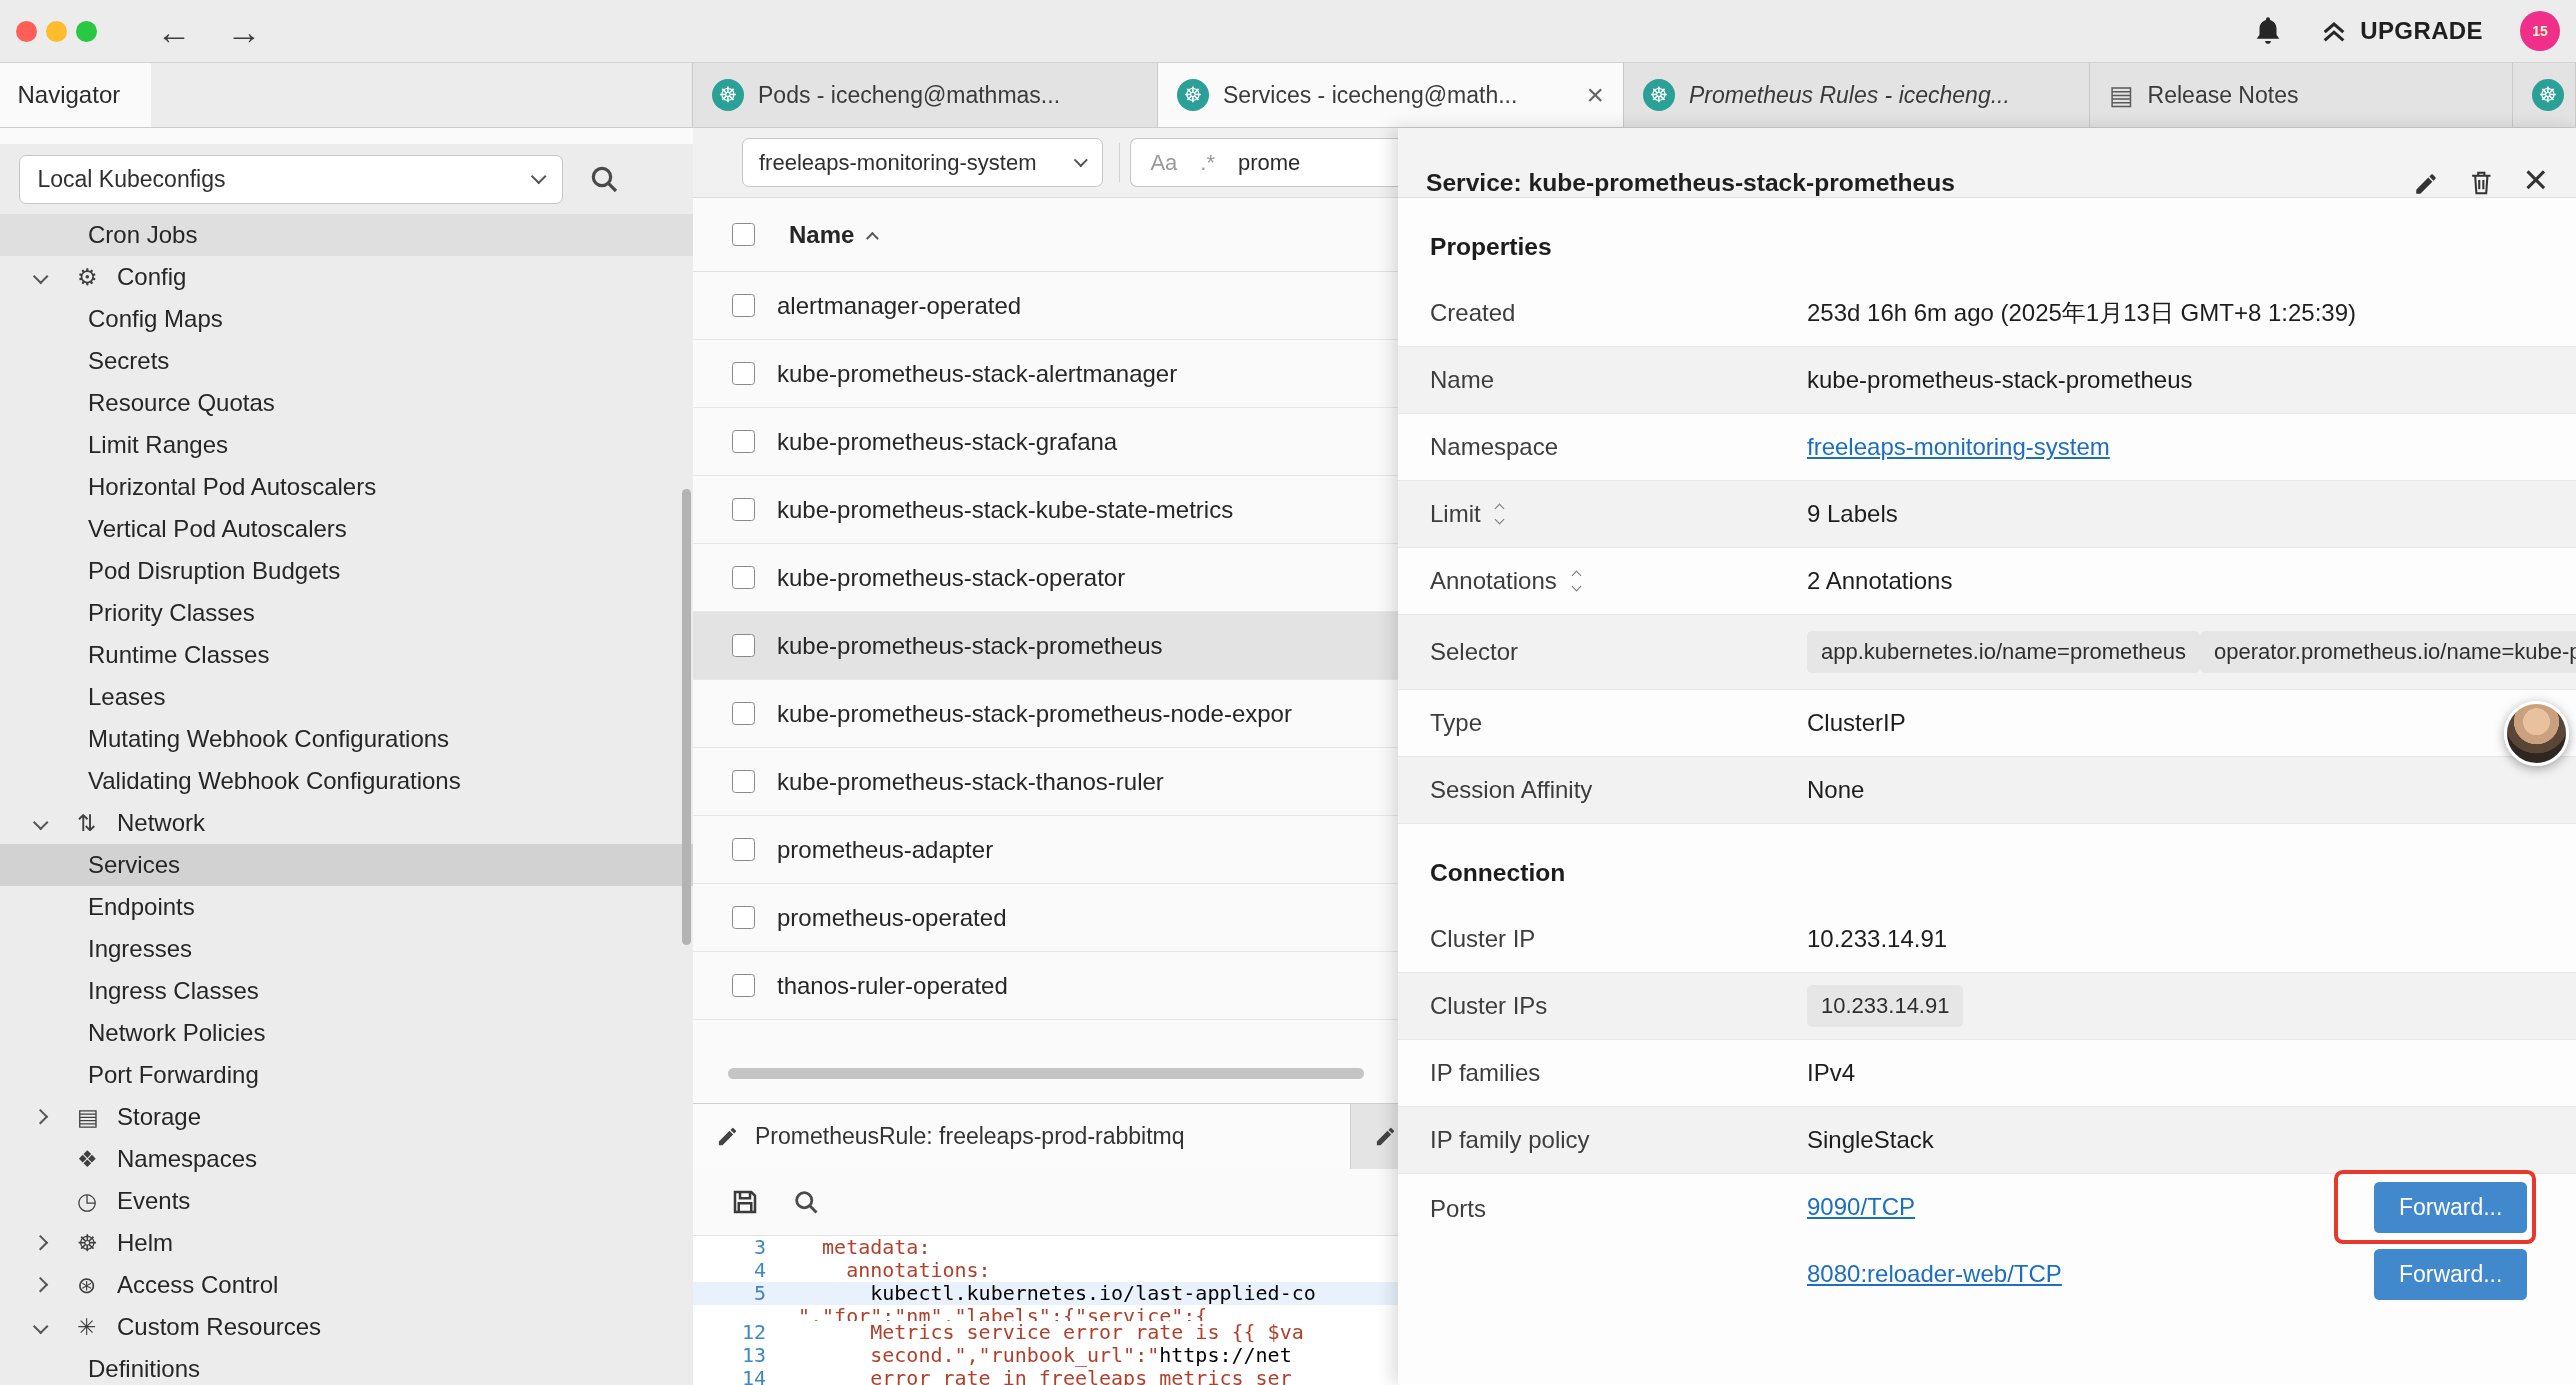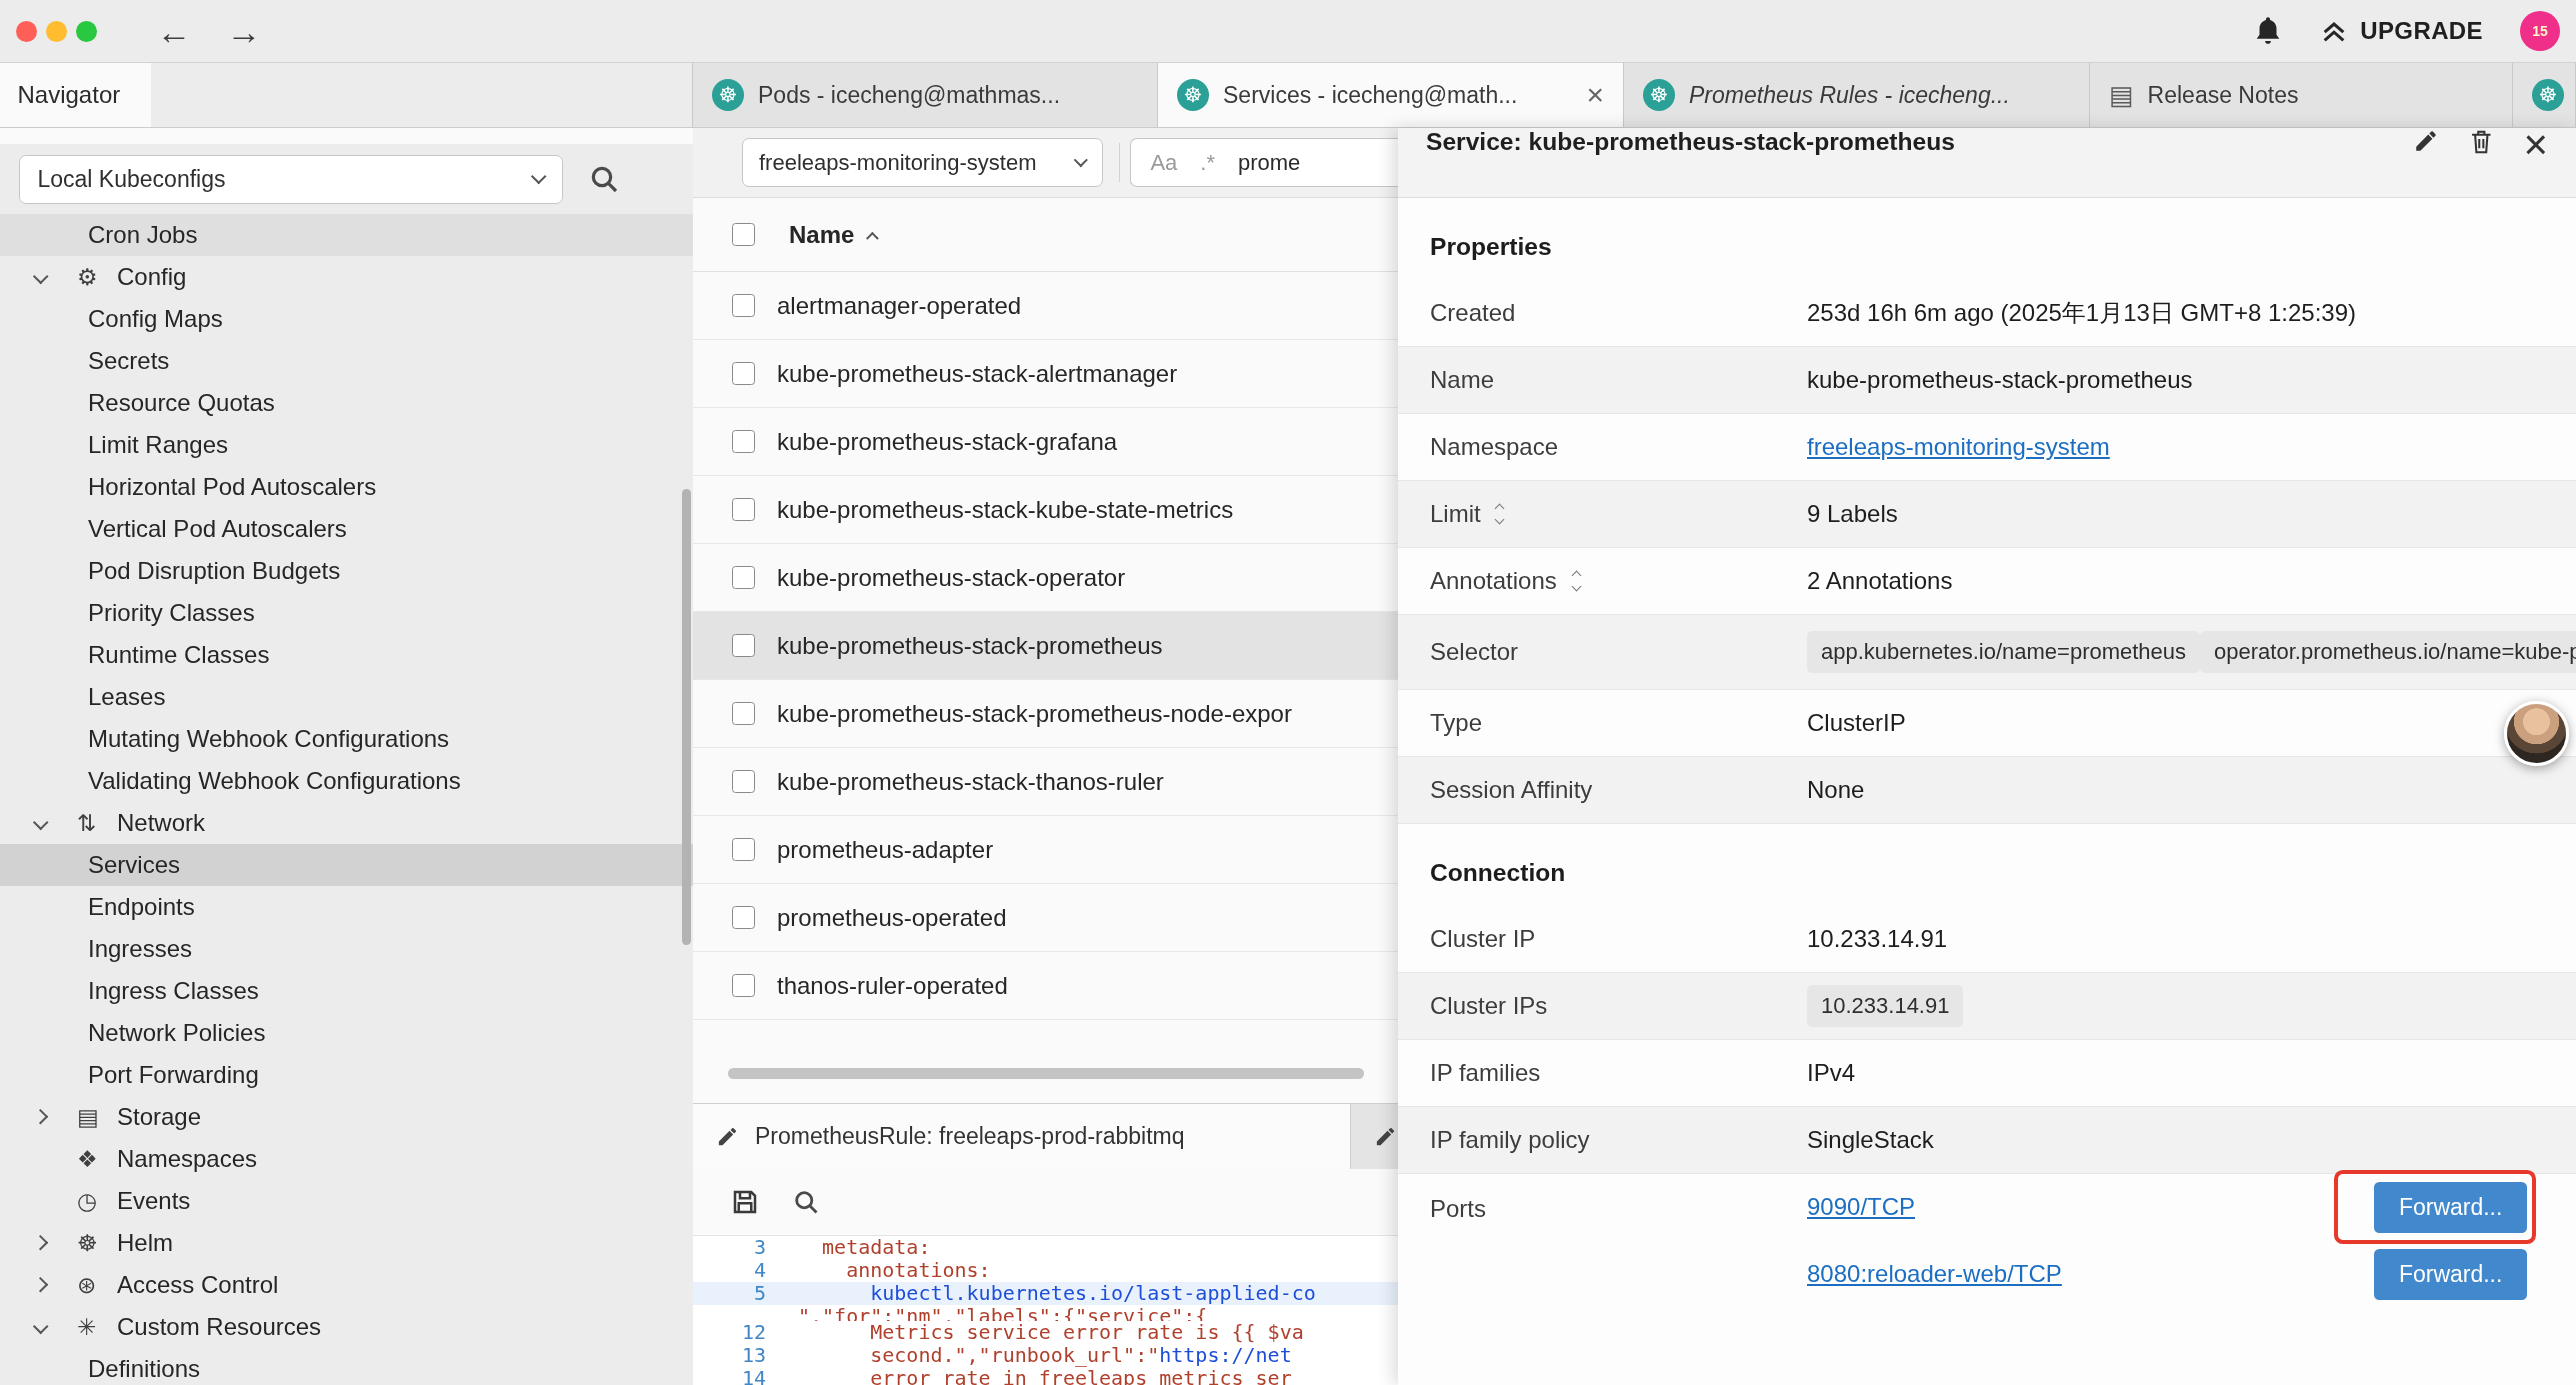--- a/index.html
+++ b/index.html
@@ -70,25 +70,25 @@
   .btab{display:flex;align-items:center;gap:16px;padding:0 23px;font-size:23px;color:#333;border-right:0.9px solid #cdcdcd;white-space:nowrap;overflow:hidden;cursor:pointer}
   .btab.active{background:#fbfbfb;width:658px;flex:none}
   .btab.partial{flex:1}
   .btoolbar{height:67px;background:#fafafa;border-bottom:0.9px solid #e3e3e3;display:flex;align-items:center;gap:32px;padding-left:37px}
   .editor{flex:1;background:#fff;font-family:"DejaVu Sans Mono",monospace;font-size:20px;overflow:hidden}
   .eline{display:flex;height:23px;line-height:23px;white-space:pre;cursor:text}
   .eline.current{background:#e9f2fc}
   .eline.frag{height:16px;overflow:hidden}
   .gutter{width:105px;flex:none;text-align:right;padding-right:32px;color:#4186c5}
   .ecode .red{color:#b0402c}
-  .ecode .blue{color:#1d4ed8}
+  .ecode .blue{color:#000000}
 
   
   .drawer{position:absolute;top:128px;left:1398px;right:0;bottom:0;background:#fdfdfd;box-shadow:-5.3px 0 16px rgba(0,0,0,.14);z-index:45;overflow:hidden}
-  .drawer-header{height:70px;background:#f3f3f3;border-bottom:0.9px solid #ddd;display:flex;align-items:flex-start;padding:0 28px;gap:30px}
+  .drawer-header{height:70px;background:#f3f3f3;border-bottom:0.9px solid #ddd;display:flex;align-items:flex-end;padding:0 28px;gap:30px}
   .drawer-title{font-weight:bold;font-size:24.6px;color:#1f1f1f;flex:1;white-space:nowrap;overflow:hidden}
   .dh-icon{cursor:pointer;display:flex;align-items:center}
   .dh-close{font-size:42px;color:#333;line-height:.8;cursor:pointer}
   .dsection-heading{font-weight:bold;font-size:24.6px;color:#1c1c1c;padding:35px 32px 19px}
   .drow{display:flex;min-height:67px;align-items:center;padding:0 35px 0 32px;border-bottom:0.9px solid #e6e6e6;font-size:24px}
   .drow.alt{background:#f2f2f2}
   .dlabel{width:377px;flex:none;color:#3d3d3d;display:flex;align-items:center;gap:10.5px}
   .dvalue{flex:1;color:#1d1d1d;min-width:0}
   .dvalue.chips{display:flex;flex-direction:row;align-items:flex-start;padding:10.5px 0}
   a.dlink{color:#1b6ec2;text-decoration:underline;cursor:pointer}

